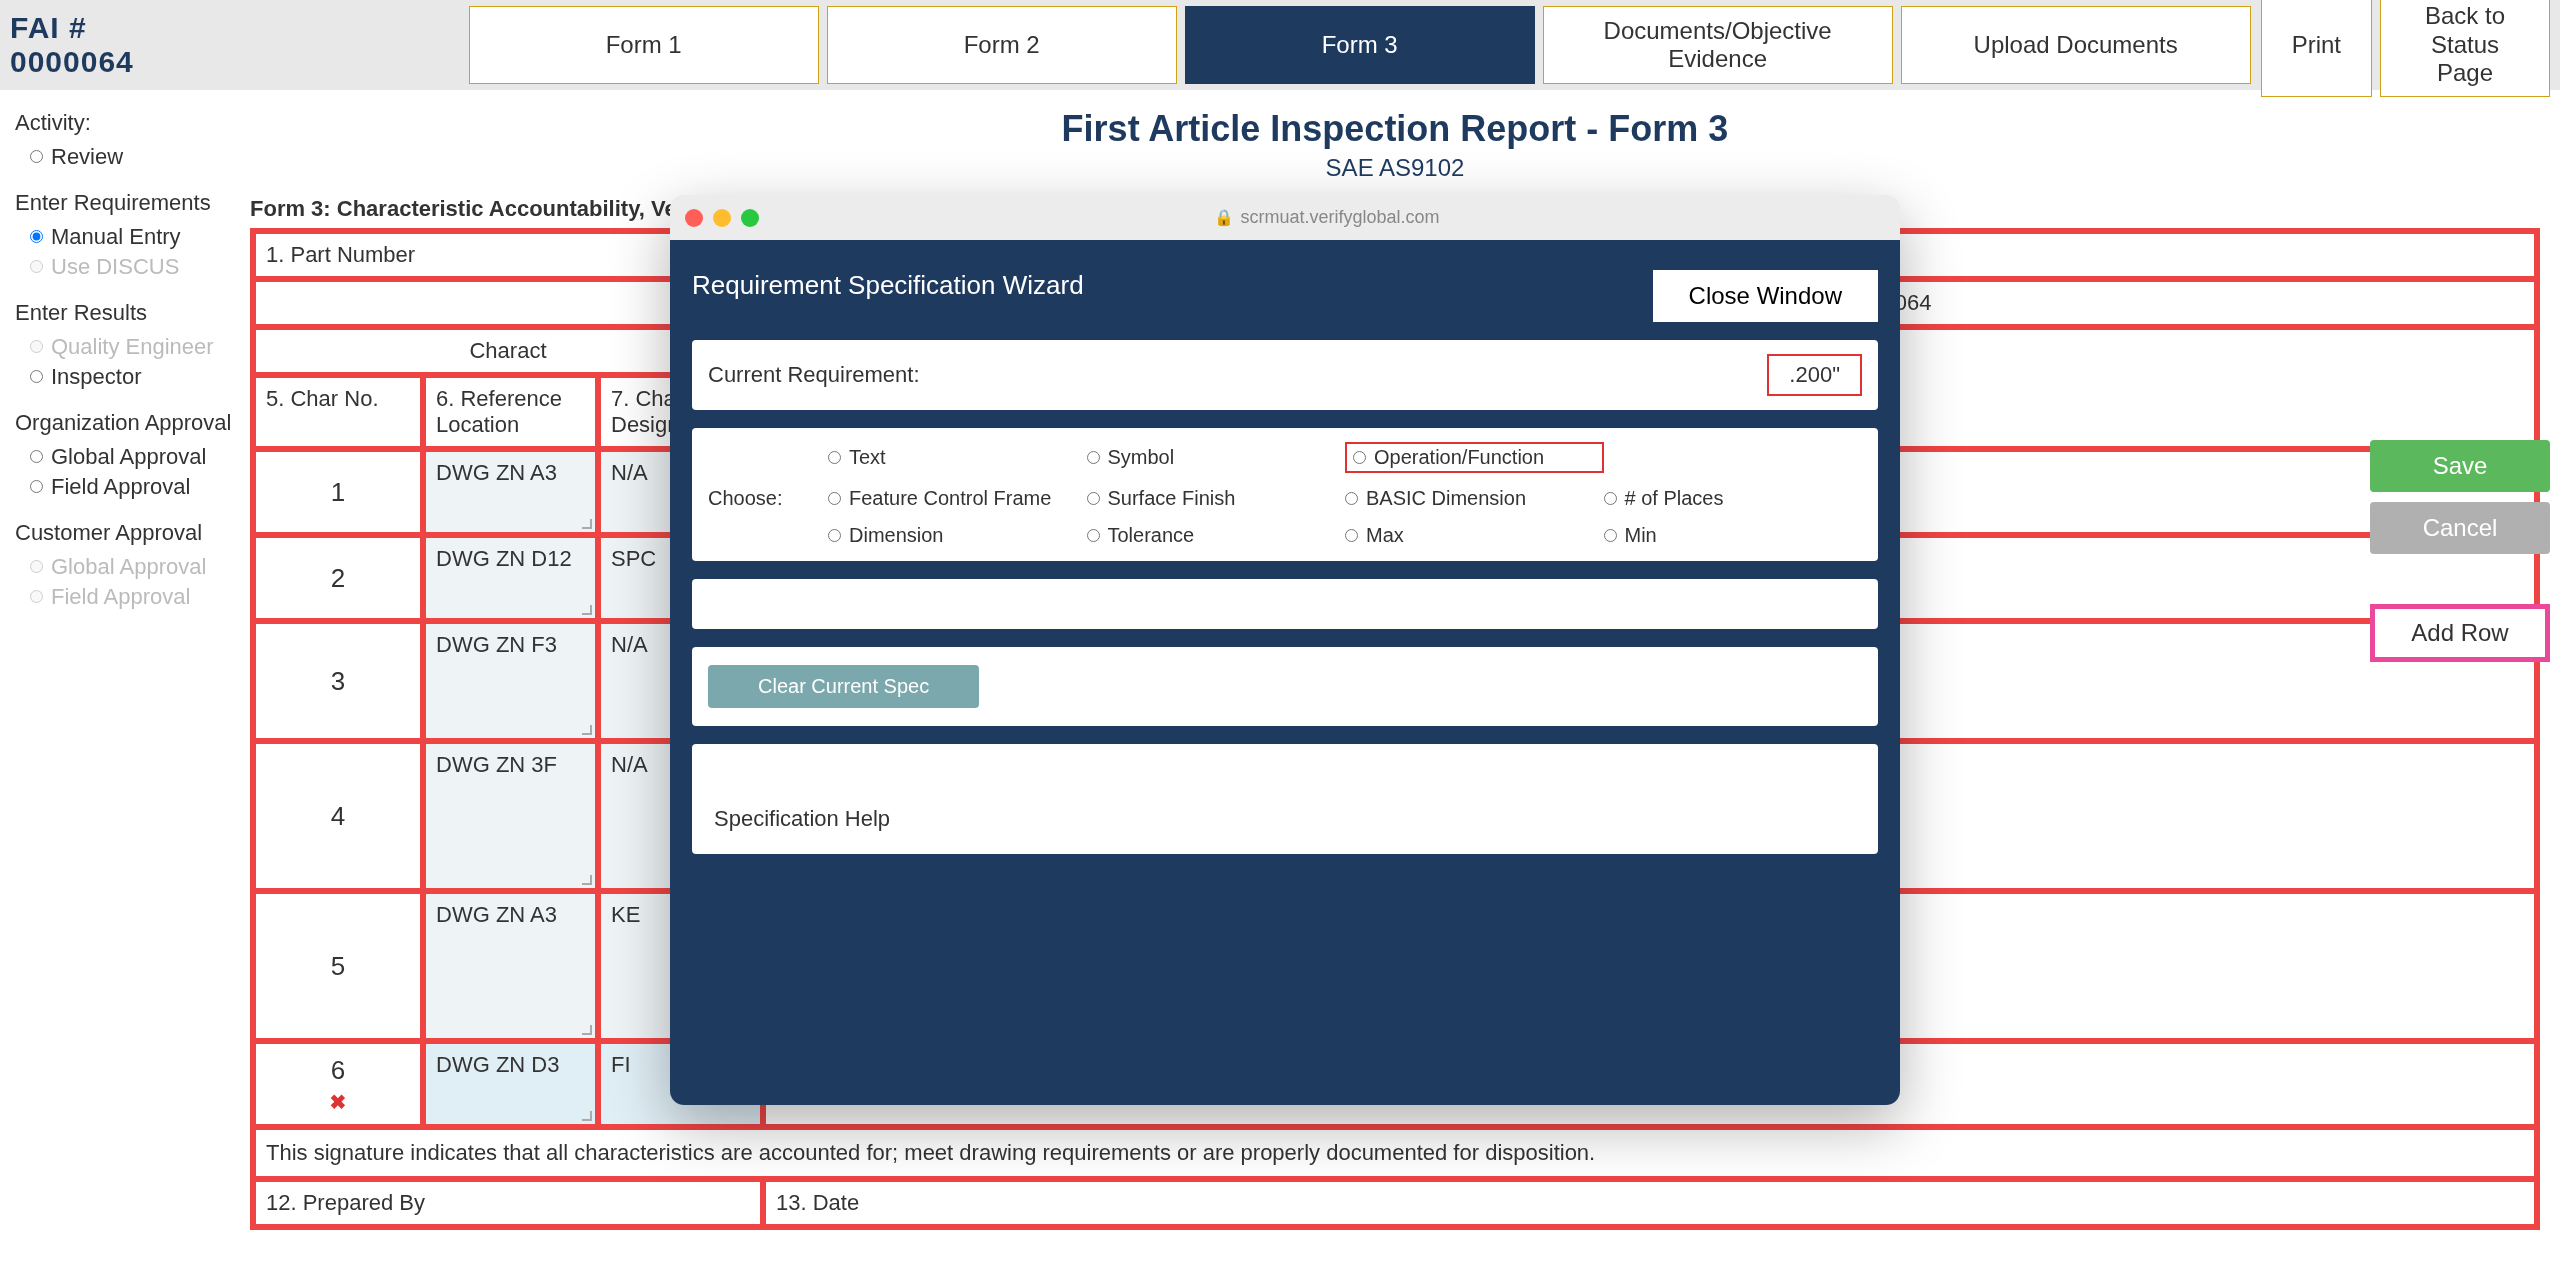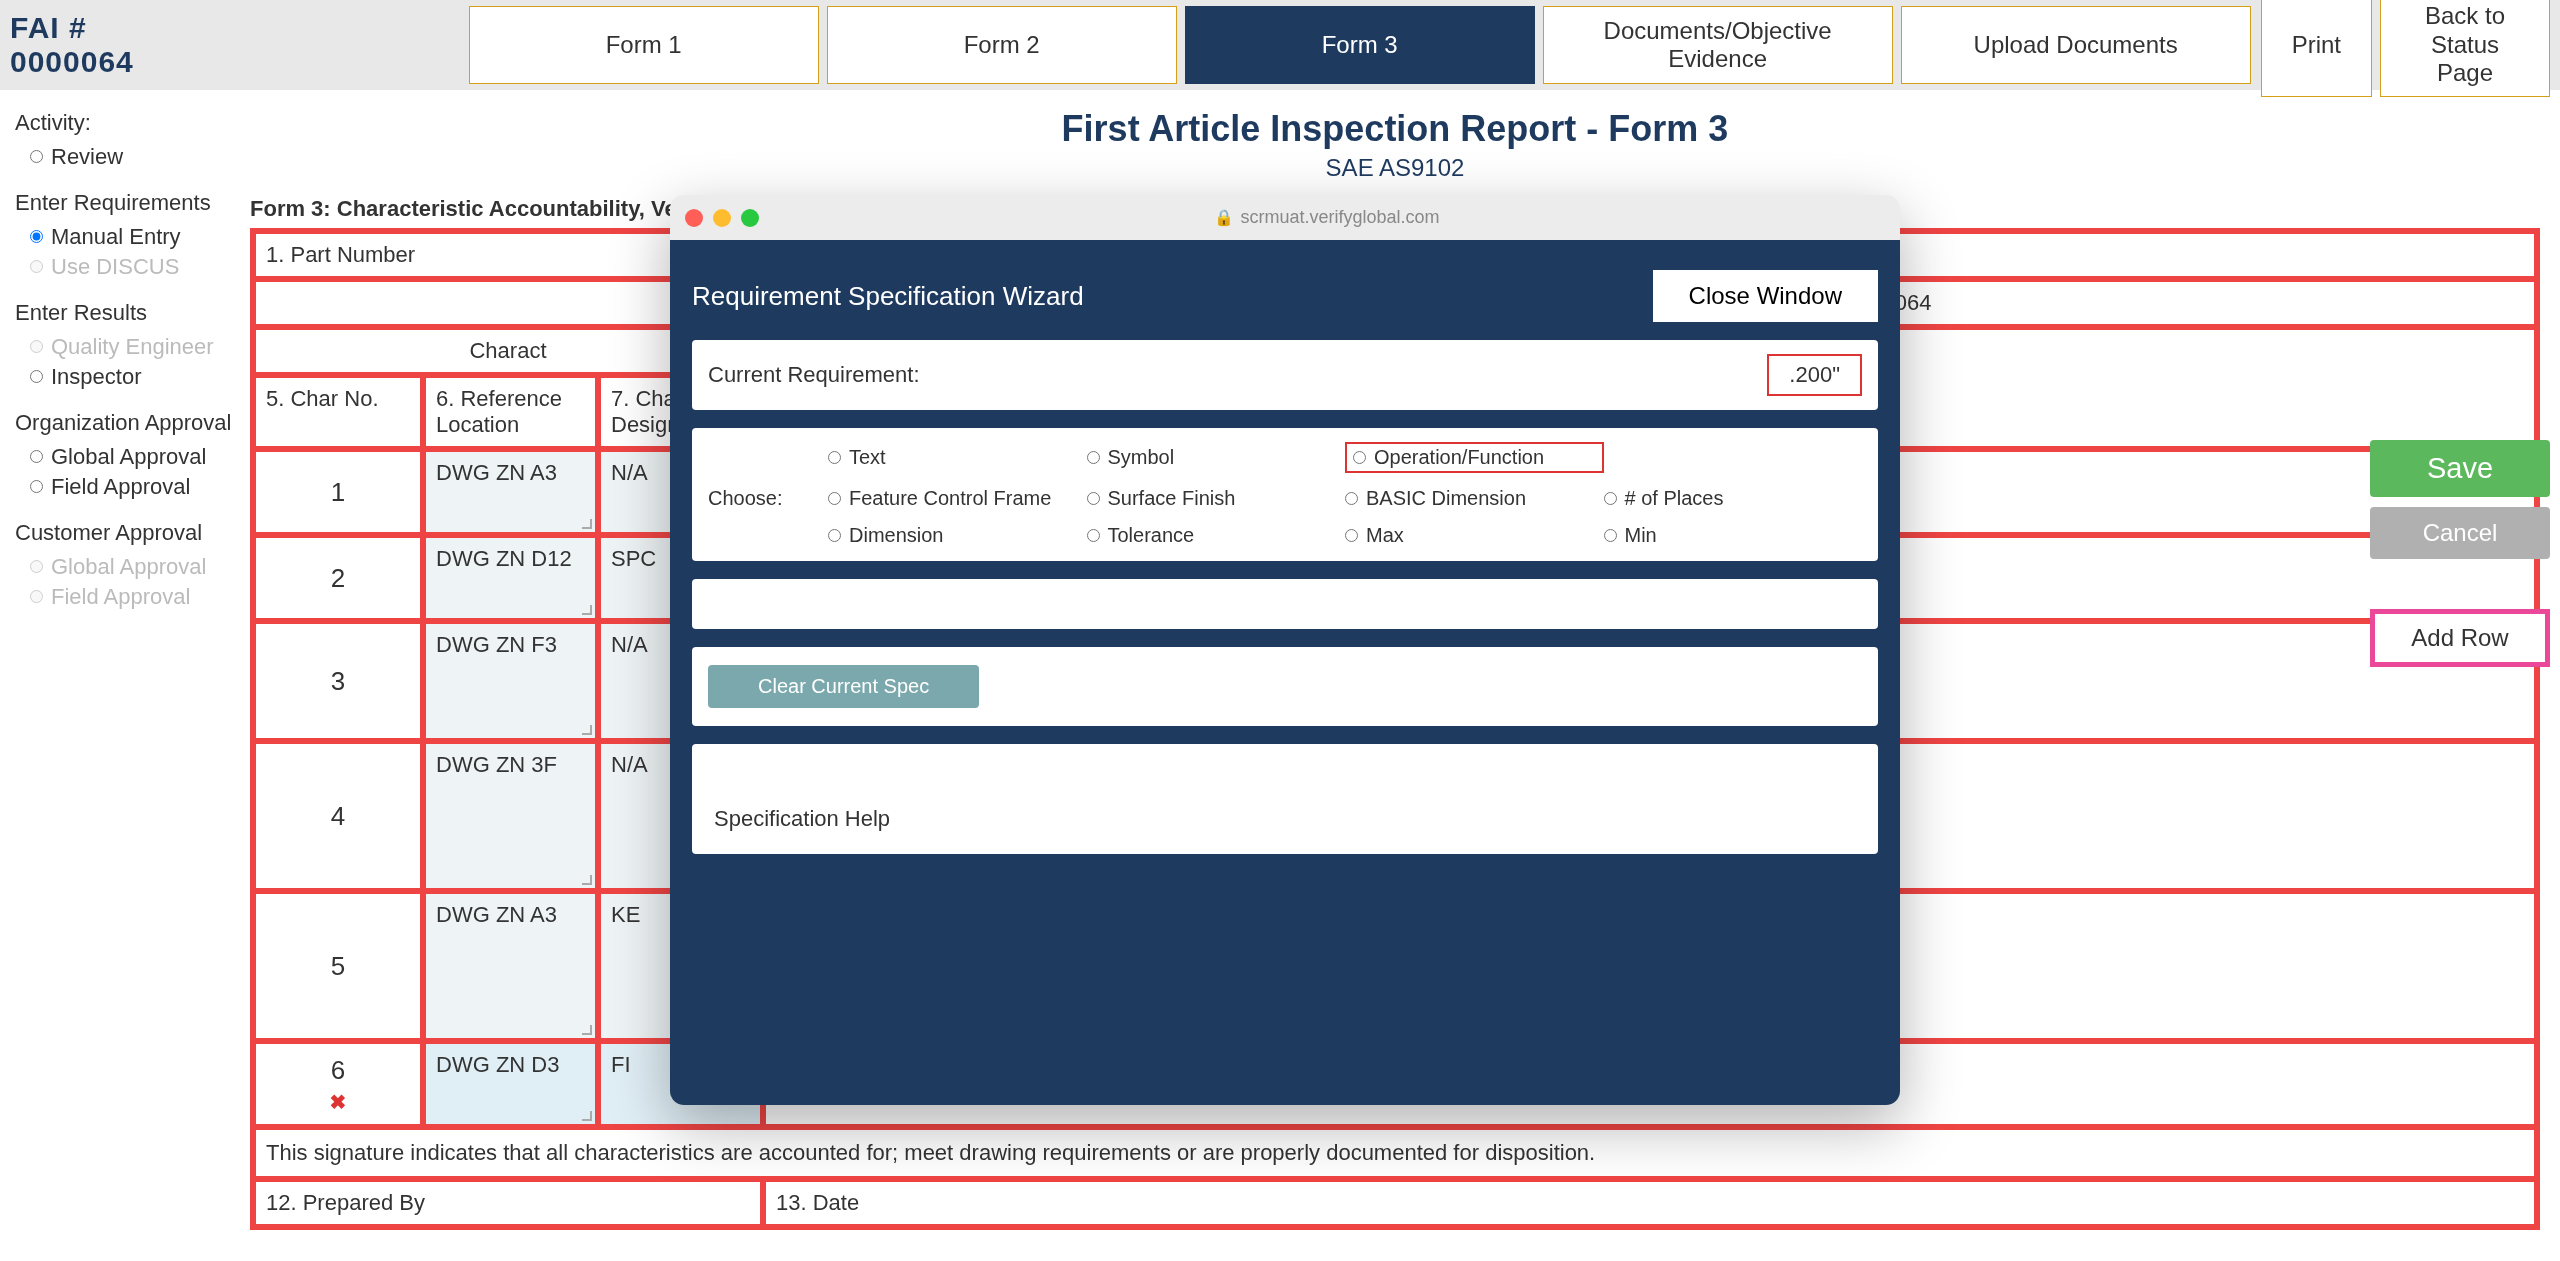--- a/index.html
+++ b/index.html
@@ -92,21 +92,21 @@
 .sig-text { font-size: 22px; padding: 10px !important; }
 .side-actions {
   position: absolute;
   right: -180px;
   top: 440px;
   width: 170px;
   display: flex;
   flex-direction: column;
   gap: 10px;
 }
-.btn-save { background: #5cb85c; color: #fff; border: none; font-size: 29px; padding: 12px; border-radius: 4px; cursor: pointer; }
+.btn-save { background: #5cb85c; color: #fff; border: none; font-size: 24px; padding: 12px; border-radius: 4px; cursor: pointer; }
 .btn-cancel { background: #b0b0b0; color: #fff; border: none; font-size: 24px; padding: 12px; border-radius: 4px; cursor: pointer; }
 .btn-addrow {
   background: #fff; border: 5px solid #ec4899; color: #333;
   font-size: 24px; padding: 10px; cursor: pointer; margin-top: 40px;
 }
 
 .modal {
   position: absolute;
   left: 670px;
   top: 195px;
@@ -134,21 +134,21 @@
 .url-area { margin: 0 auto; display: flex; align-items: center; gap: 6px; color: #888; }
 .lock { font-size: 16px; }
 .modal-body {
   background: #1e3a5f;
   height: calc(100% - 45px);
   padding: 30px 22px 22px;
   display: flex;
   flex-direction: column;
   gap: 18px;
 }
-.modal-header-row { display: flex; justify-content: space-between; align-items: center; }
+.modal-header-row { display: flex; justify-content: space-between; align-items: flex-start; }
 .modal-title { color: #fff; font-size: 26px; }
 .close-btn { background: #fff; border: none; font-size: 24px; padding: 12px 36px; cursor: pointer; }
 .panel { background: #fff; border-radius: 4px; padding: 14px 16px; }
 .curreq-row { display: flex; align-items: center; gap: 20px; }
 .curreq-label { font-size: 22px; width: 230px; }
 .curreq-box {
   margin-left: auto;
   border: 2px solid #d33;
   padding: 6px 20px;
   font-size: 22px;

